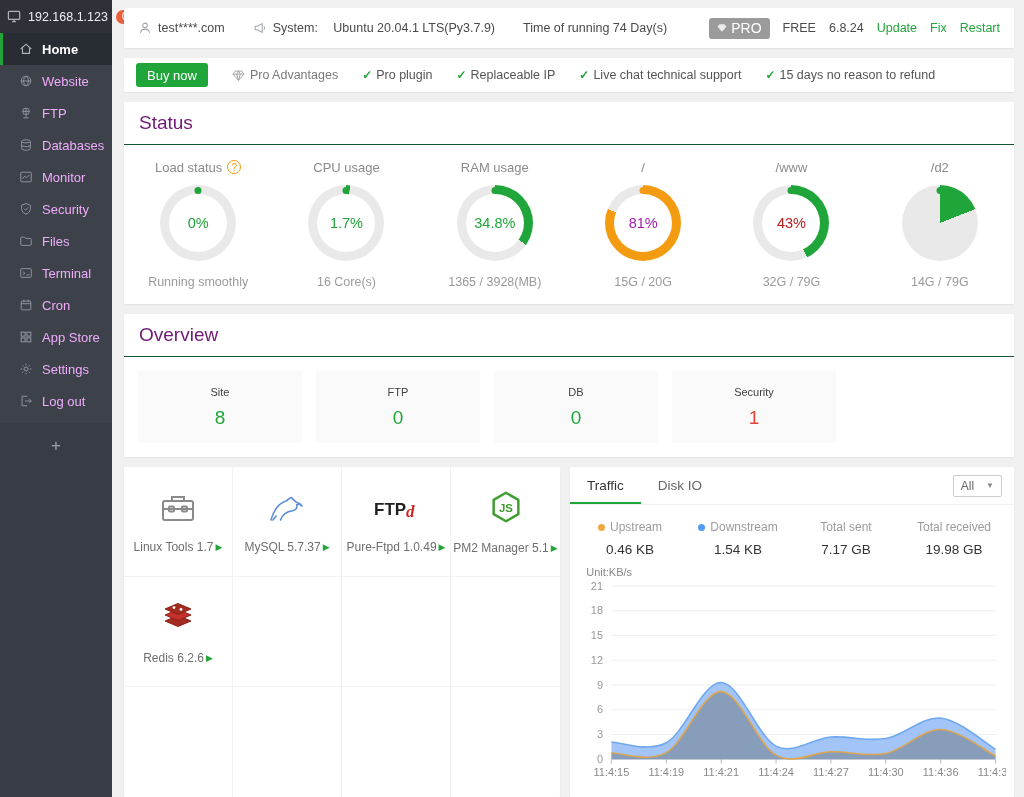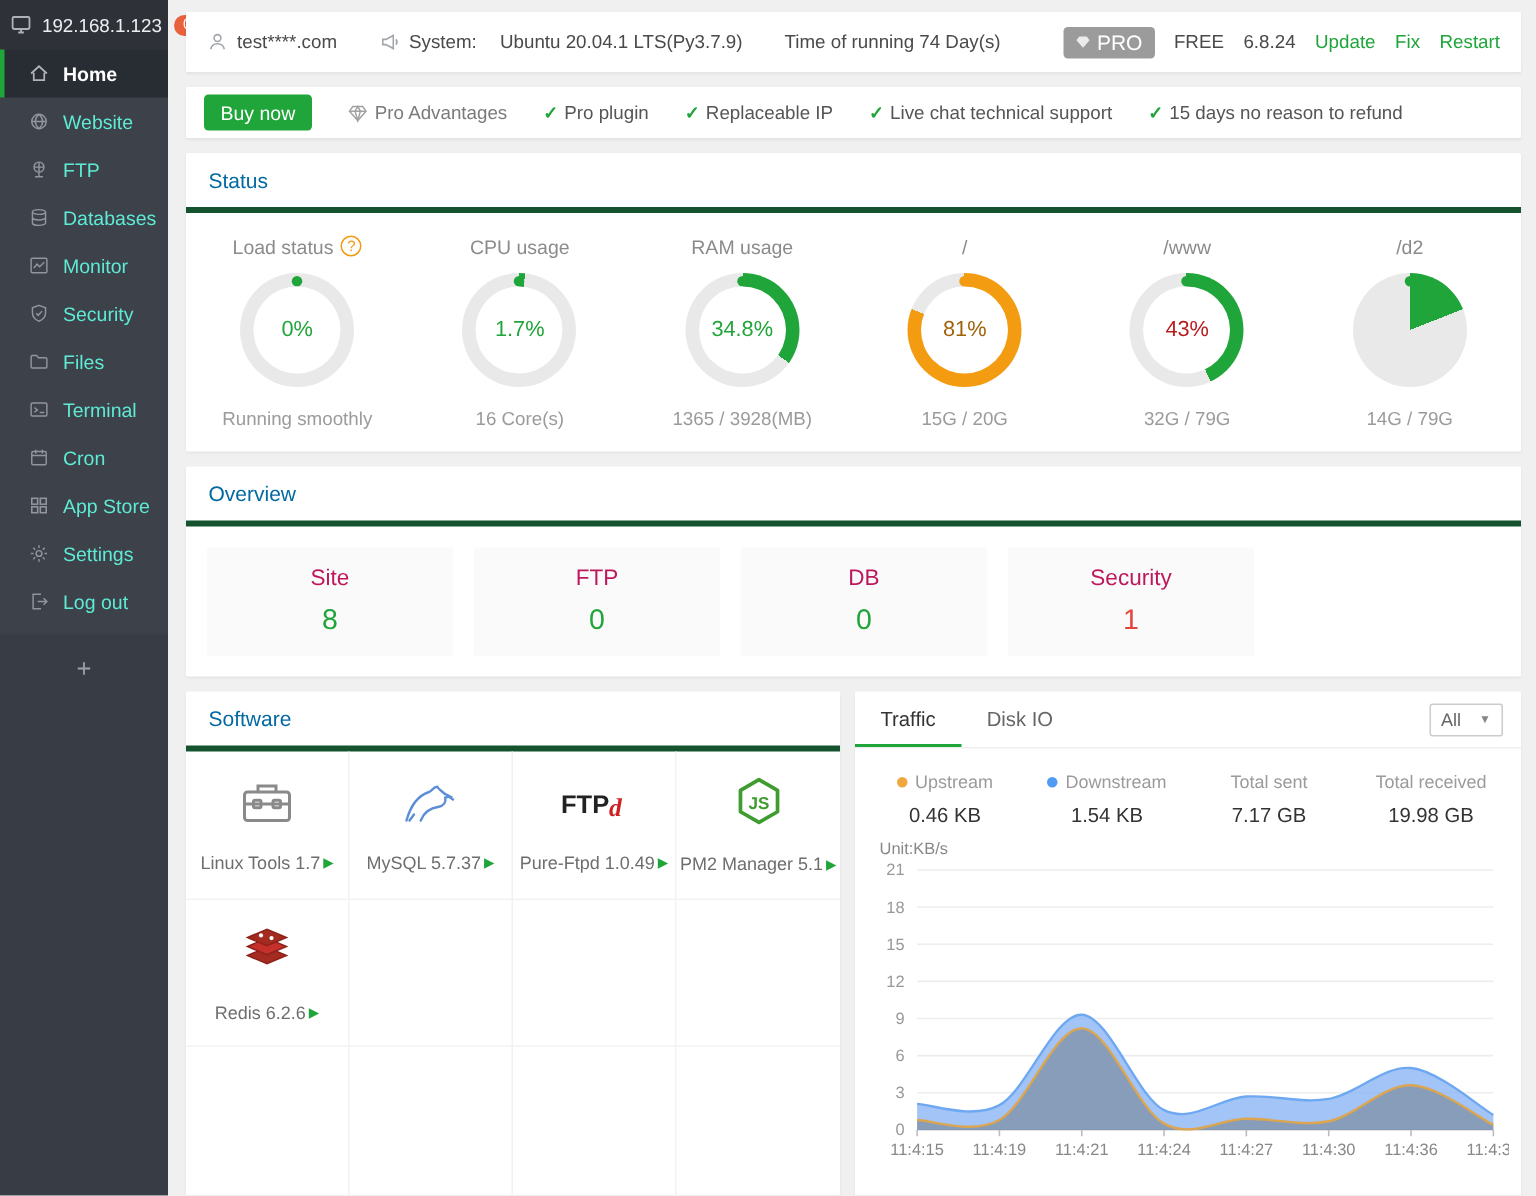--- a/index.html
+++ b/index.html
@@ -3,54 +3,54 @@
 <meta charset="utf-8">
 <style>
   *{box-sizing:border-box;margin:0;padding:0}
   html,body{width:1024px;height:797px}
   body{font-family:"Liberation Sans",sans-serif;background:#f0f0f1;color:#444}
   .app{display:flex;width:1024px;height:797px;overflow:hidden}
   
   .sidebar{width:112px;background:#3d424a;display:flex;flex-direction:column;flex-shrink:0}
   .side-head{height:33px;background:#2e3238;display:flex;align-items:center;gap:6px;padding:0 7px;font-size:12.5px;color:#eceff1;cursor:pointer;flex-shrink:0}
   .badge{background:#e8603c;color:#fff;border-radius:9px;font-size:10px;line-height:14px;padding:0 6px;margin-left:2px}
-  .nav-item{height:32px;display:flex;align-items:center;gap:9px;padding-left:16px;font-size:13px;color:#5eead4;cursor:pointer;border-left:3px solid transparent}
+  .nav-item{height:32px;display:flex;align-items:center;gap:9px;padding-left:16px;font-size:13px;color:#f0abfc;cursor:pointer;border-left:3px solid transparent}
   .nav-item.active{background:#282c33;border-left-color:#20a53a;color:#fff;font-weight:bold}
   .nicon{display:flex;opacity:.8}
   .side-plus{flex:1;background:#383d45;margin-top:6px;text-align:center;padding-top:13px;color:#9aa0a8;font-size:17px;cursor:pointer}
   
   .main{flex:1;padding:8px 10px 0 12px;display:flex;flex-direction:column;gap:10px;overflow:hidden;min-width:0}
   .panel{background:#fff;box-shadow:0 1px 2px rgba(0,0,0,.06);border-radius:1px}
   .topbar{height:40px;display:flex;align-items:center;padding:0 14px;font-size:12.5px;color:#4a4a4a;flex-shrink:0}
   .tb-item{display:flex;align-items:center;gap:6px;margin-right:28px}
   .tb-right{margin-left:auto;display:flex;align-items:center;gap:13px}
   .tb-link{color:#20a53a;cursor:pointer}
   .probadge{background:#9b9b9b;color:#fff;font-size:14px;padding:2.5px 8px;border-radius:3px;display:flex;align-items:center;gap:4px;cursor:pointer}
   .buybar{height:34px;display:flex;align-items:center;gap:24px;padding:0 12px;font-size:12.5px;color:#555;flex-shrink:0}
   .buy-btn{background:#20a53a;color:#fff;padding:4.5px 11px;border-radius:3px;font-size:13px;cursor:pointer}
   .adv{display:flex;align-items:center;gap:5px;color:#7a7a7a;cursor:pointer}
   .feature{display:flex;align-items:center;gap:4px}
   .check{color:#20a53a;font-weight:bold;font-size:12px}
-  .panel-title{padding:10px 15px;font-size:14px;color:#0369a1;border-bottom:4px solid #14532d}
+  .panel-title{padding:10px 15px;font-size:19px;color:#701a75;border-bottom:1px solid #14532d}
   
   .status{flex-shrink:0}
   .status-row{display:flex;padding:12px 0 15px}
   .gauge-col{flex:1;display:flex;flex-direction:column;align-items:center}
   .gauge-label{font-size:13px;color:#8b8b8b;display:flex;gap:5px;align-items:center;height:20px}
   .help{width:14px;height:14px;border:1px solid #f39c12;color:#f39c12;border-radius:50%;font-size:10px;display:flex;align-items:center;justify-content:center;cursor:pointer}
   .gauge-ring{width:76px;height:76px;border-radius:50%;position:relative;background:#e9e9e9;margin:8px 0}
   .gauge-dot{position:absolute;width:7px;height:7px;border-radius:50%;top:1.5px;left:50%;transform:translateX(-50%)}
   .gauge-inner{position:absolute;inset:9px;background:#fff;border-radius:50%;display:flex;align-items:center;justify-content:center}
   .gauge-value{font-size:14.5px}
   .gauge-sub{font-size:12.5px;color:#9b9b9b;margin-top:6px}
   
   .overview{flex-shrink:0}
   .cards-row{display:flex;gap:14px;padding:14px}
   .card{width:164px;height:72px;background:#fafafa;display:flex;flex-direction:column;align-items:center;justify-content:center;gap:9px;cursor:pointer}
-  .card-label{font-size:15px;color:#be185d}
+  .card-label{font-size:11px;color:#404040}
   .card-value{font-size:19px}
   
   .bottom-row{display:flex;gap:10px;flex:1;min-height:0}
   .software{width:436px;flex-shrink:0;display:flex;flex-direction:column}
   .soft-grid{flex:1;display:grid;grid-template-columns:repeat(4,1fr);grid-template-rows:repeat(3,1fr)}
   .soft-cell{border-right:1px solid #f2f2f3;border-bottom:1px solid #f2f2f3;display:flex;flex-direction:column;align-items:center;justify-content:center;gap:10px;cursor:pointer}
   .soft-cell:nth-child(4n){border-right:none}
   .soft-cell:nth-child(n+9){border-bottom:none}
   .soft-name{font-size:12px;color:#6e6e6e;display:flex;align-items:center;gap:2px}
   .play{color:#20a53a;font-size:9px}
@@ -307,21 +307,21 @@
             </div>
           <div class="gauge-sub">1365 / 3928(MB)</div>
         </div>
         <div class="gauge-col">
           <div class="gauge-label">
               <span>/</span>
             </div>
           <div class="gauge-ring" style="background: conic-gradient(rgb(243, 156, 18) 81%, rgb(233, 233, 233) 0deg);">
               <i class="gauge-dot" style="background: rgb(243, 156, 18);"></i>
               <div class="gauge-inner">
-                <span class="gauge-value" style="color: #a16207;">81%</span>
+                <span class="gauge-value" style="color: #a21caf;">81%</span>
               </div>
             </div>
           <div class="gauge-sub">15G / 20G</div>
         </div>
         <div class="gauge-col">
           <div class="gauge-label">
               <span>/www</span>
             </div>
           <div class="gauge-ring" style="background: conic-gradient(rgb(32, 165, 58) 43%, rgb(233, 233, 233) 0deg);">
               <i class="gauge-dot" style="background: rgb(32, 165, 58);"></i>
@@ -361,21 +361,20 @@
         <div class="card">
           <span class="card-label">Security</span>
           <span class="card-value" style="color: rgb(226, 68, 59);">1</span>
         </div>
       </div>
     </div>
 
     <div class="bottom-row">
 
       <div class="panel software">
-        <div class="panel-title">Software</div>
         <div class="soft-grid">
           <div class="soft-cell">
             <span><svg width="40" height="36" viewBox="0 0 40 36" fill="none" stroke="#8a8a8a" stroke-width="2">
                   <path d="M14 11V7h12v4"></path>
                   <rect x="5" y="11" width="30" height="19" rx="2"></rect>
                   <path d="M5 19h30"></path>
                   <rect x="11" y="16.5" width="5" height="5" rx="1"></rect>
                   <rect x="24" y="16.5" width="5" height="5" rx="1"></rect>
                 </svg></span>
             <span class="soft-name">

